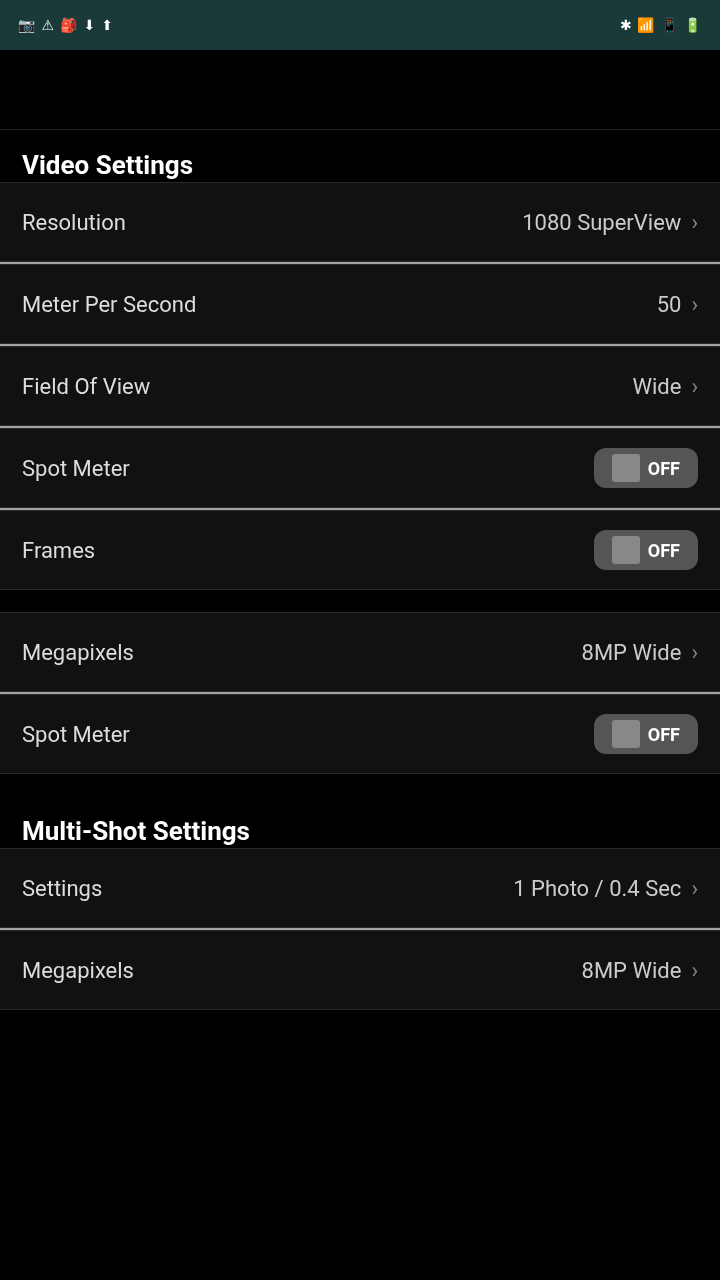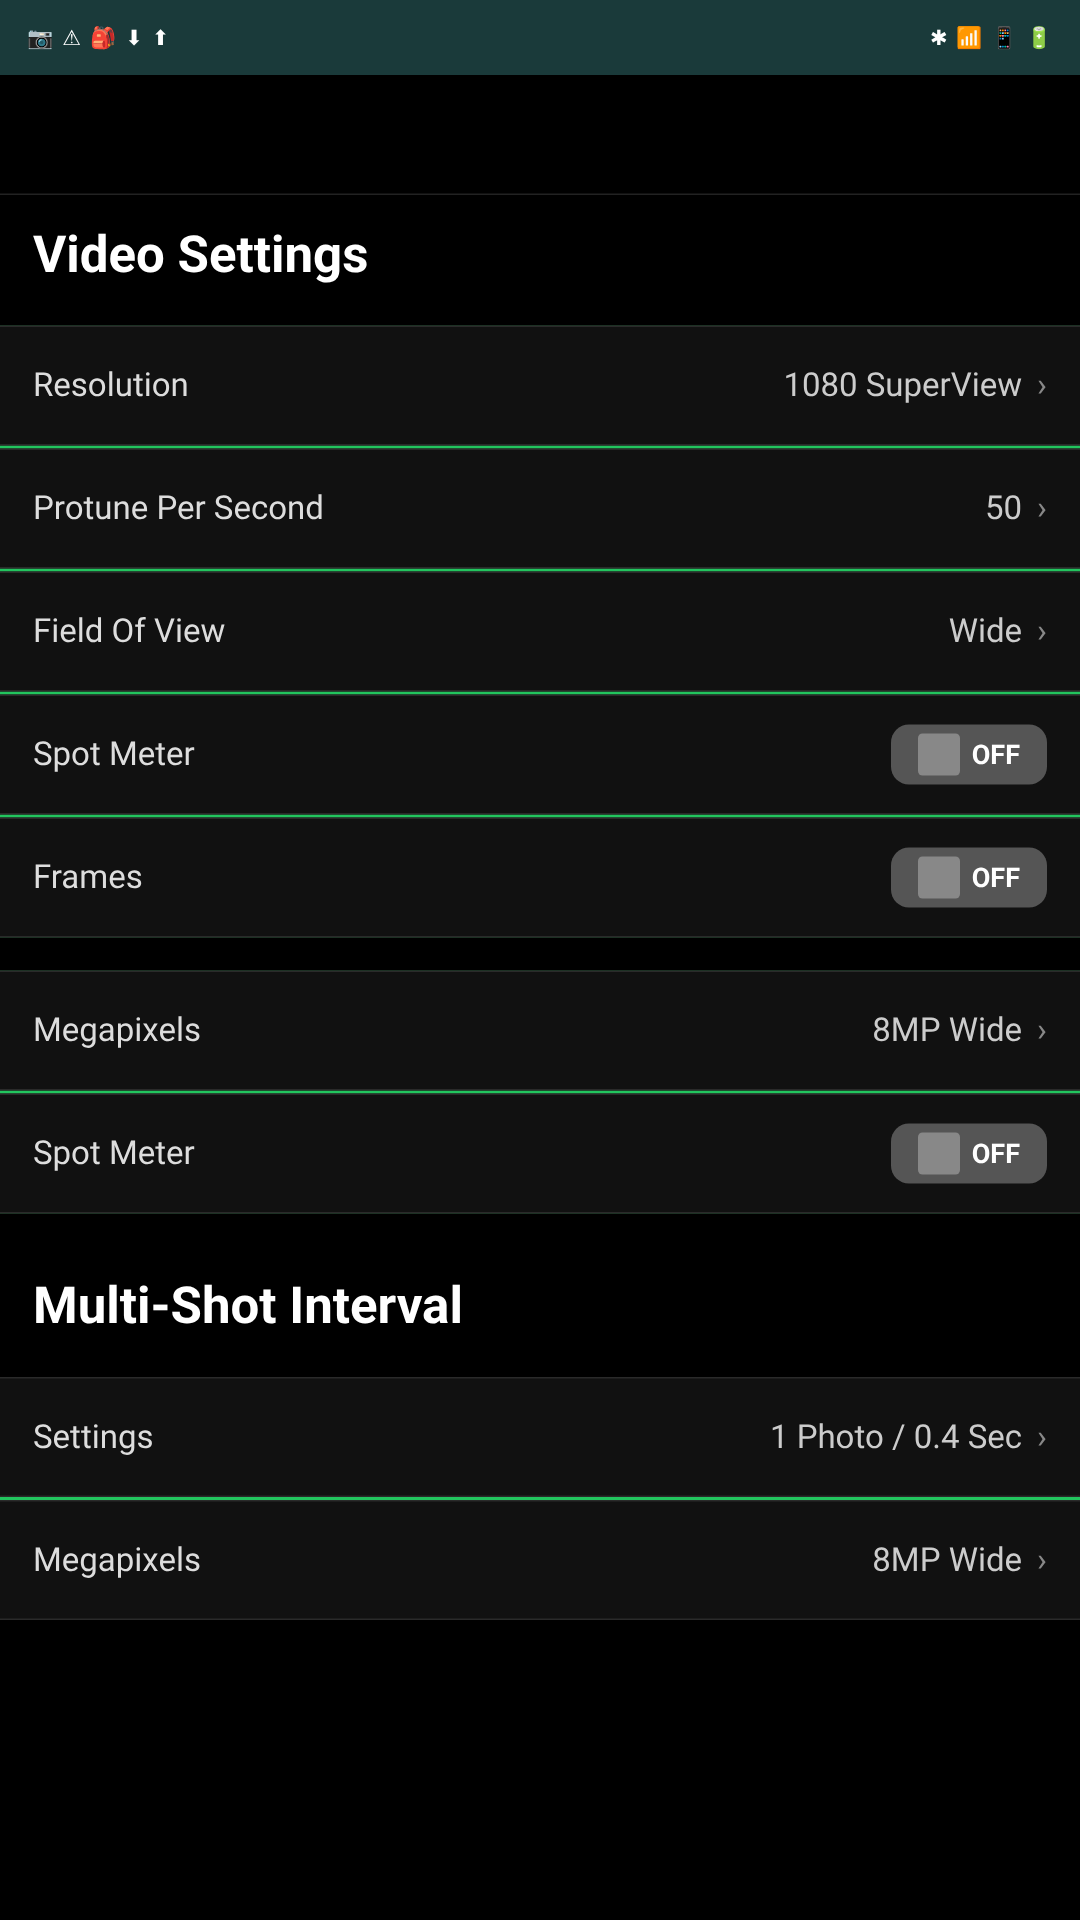--- a/index.html
+++ b/index.html
@@ -58,30 +58,30 @@
       padding: 8px;
     }
 
     
     .content {
       padding: 0;
     }
 
     
     .section-header {
-      padding: 20px 22px 27px 22px;
-      font-size: 34px;
+      padding: 20px 22px 2px 22px;
+      font-size: 26px;
       font-weight: bold;
       color: #fff;
       background: #000;
     }
 
     
     .settings-list {
-      background: #22c55e;
+      background: #a3a3a3;
     }
 
     .settings-item {
       background: #111;
       border-top: 1px solid #2a2a2a;
       border-bottom: 1px solid #2a2a2a;
       display: flex;
       align-items: center;
       justify-content: space-between;
       padding: 0 22px;
@@ -165,21 +165,21 @@
 <div class="section-header">Video Settings</div>
     <div class="settings-list">
       <div class="settings-item">
         <span class="settings-item-label">Resolution</span>
         <div class="settings-item-value">
           <span>1080 SuperView</span>
           <span class="chevron">›</span>
         </div>
       </div>
       <div class="settings-item">
-        <span class="settings-item-label">Protune Per Second</span>
+        <span class="settings-item-label">Meter Per Second</span>
         <div class="settings-item-value">
           <span>50</span>
           <span class="chevron">›</span>
         </div>
       </div>
       <div class="settings-item">
         <span class="settings-item-label">Field Of View</span>
         <div class="settings-item-value">
           <span>Wide</span>
           <span class="chevron">›</span>
@@ -208,21 +208,21 @@
         </div>
       </div>
       <div class="settings-item">
         <span class="settings-item-label">Spot Meter</span>
         <div class="settings-item-value">
           <div class="toggle-off">OFF</div>
         </div>
       </div>
     </div>
     <div class="section-gap"></div>
-    <div class="section-header">Multi-Shot Interval</div>
+    <div class="section-header">Multi-Shot Settings</div>
     <div class="settings-list">
       <div class="settings-item">
         <span class="settings-item-label">Settings</span>
         <div class="settings-item-value">
           <span>1 Photo / 0.4 Sec</span>
           <span class="chevron">›</span>
         </div>
       </div>
       <div class="settings-item">
         <span class="settings-item-label">Megapixels</span>

